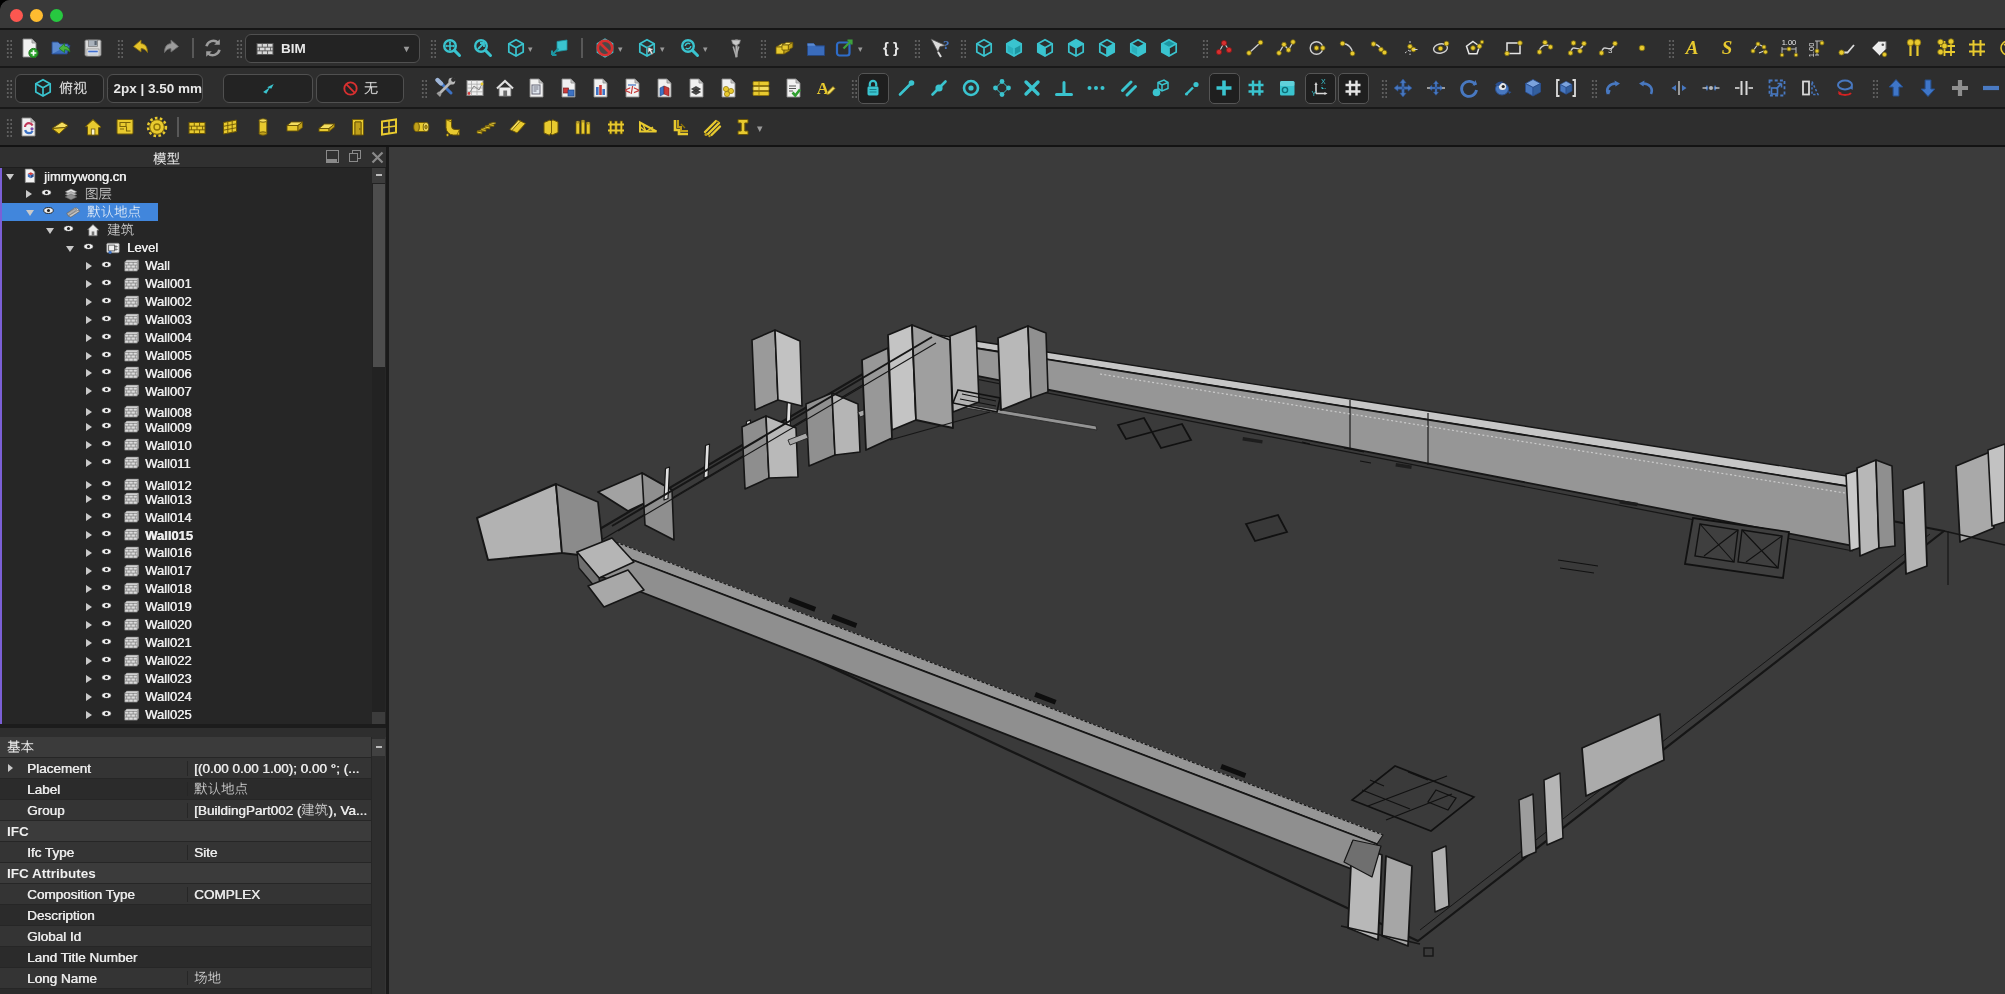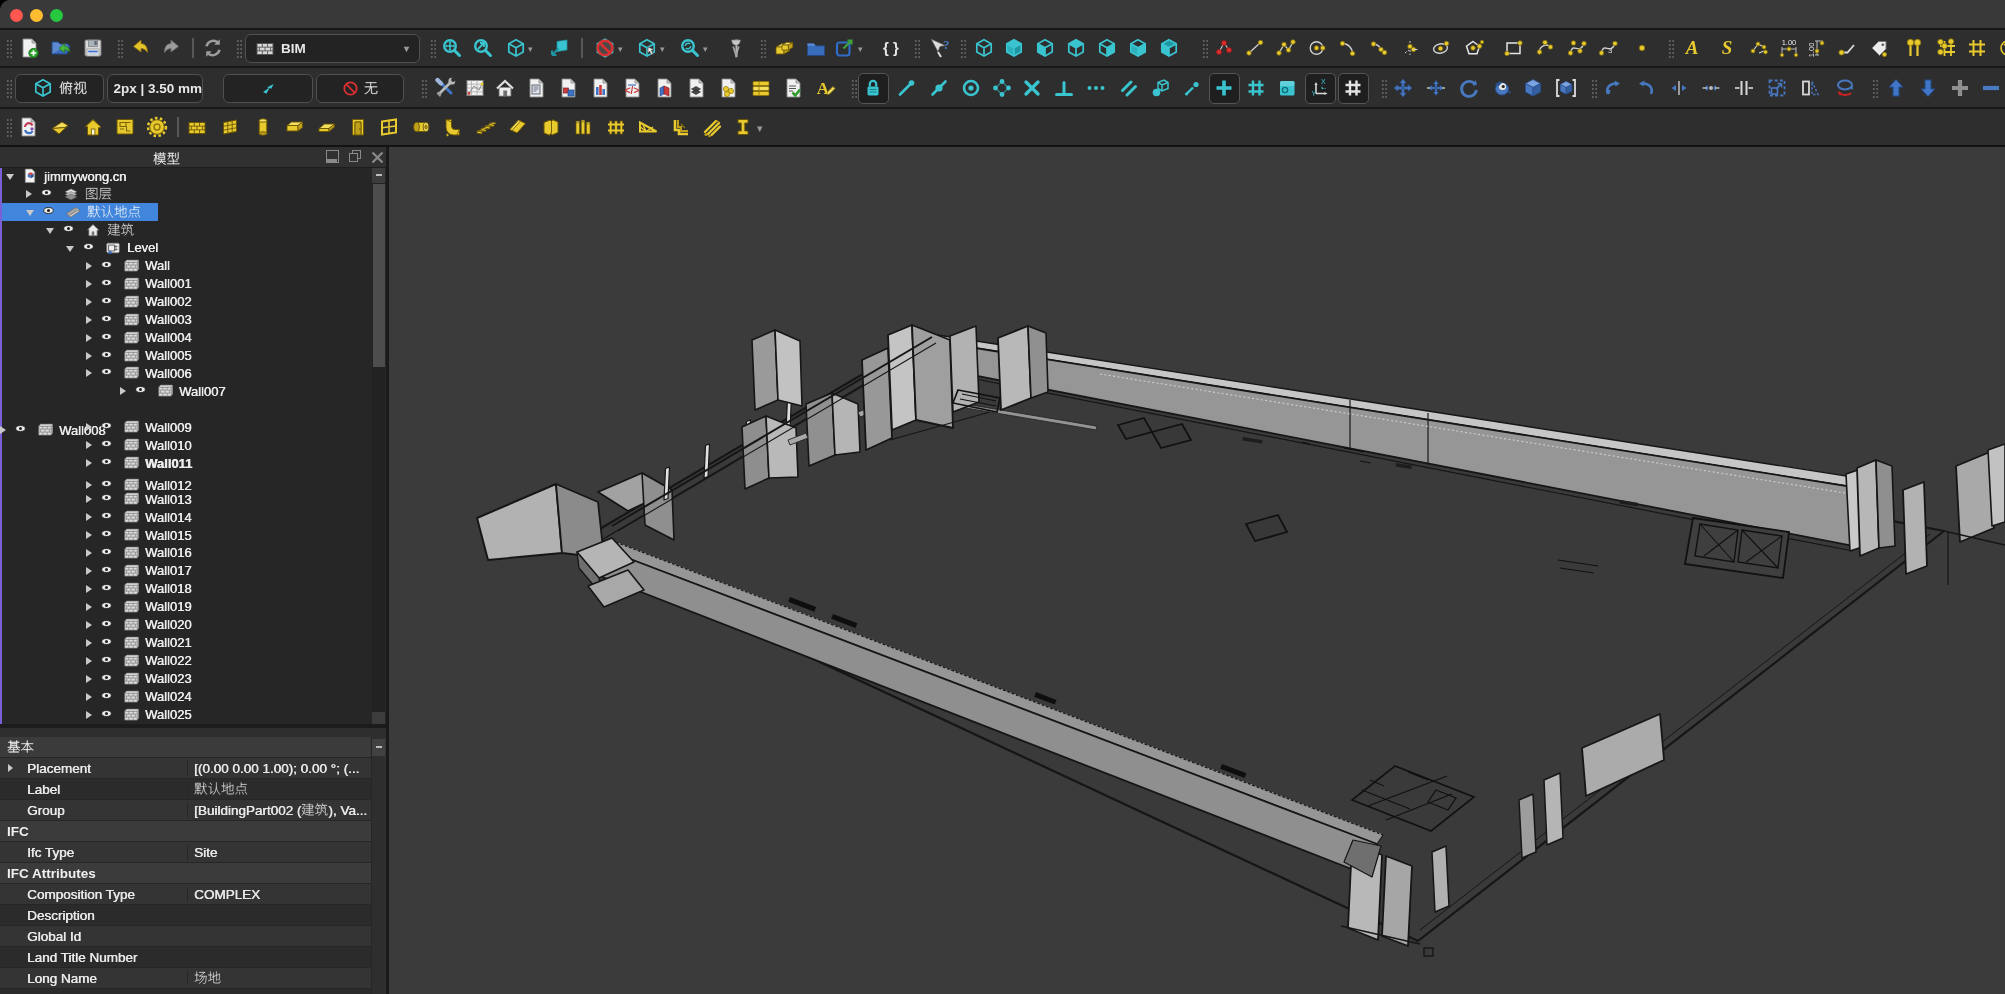--- a/index.html
+++ b/index.html
@@ -985,39 +985,39 @@
       <span class="ticon"><svg width="22" height="22" viewBox="0 0 22 22">
           <path d="M2.5 5.5 5 3h16.5v12L19.5 18H2.5z" fill="#efefef" stroke="#666" stroke-width="0.8"></path>
           <rect x="2.5" y="5.5" width="17" height="12.5" fill="#dcdcdc" stroke="#555" stroke-width="0.8"></rect>
           <path d="M2.5 9.7h17M2.5 13.9h17" stroke="#777" stroke-width="0.9"></path>
           <path d="M8 5.5v4.2M14 5.5v4.2M5 9.7v4.2M11 9.7v4.2M17 9.7v4.2M8 13.9v4.1M14 13.9v4.1" stroke="#777" stroke-width="0.9"></path>
           <path d="M2.5 5.5 5 3h16.5l-2 2.5z" fill="#f4f4f4" stroke="#666" stroke-width="0.7"></path>
         </svg></span>
       <span style="width:6px"></span>
       <span style="font-weight:400">Wall006</span>
     </div>
-<div class="trow" style="top:382.4px;padding-left:120px">
+<div class="trow" style="top:382.4px;padding-left:86px">
       <span class="tri-r"></span>
       <span style="width:8px"></span>
       <span class="ticon eyeI"><svg width="22" height="22" viewBox="0 0 22 22">
           <ellipse cx="11" cy="11" rx="8" ry="5" fill="#f0f0f0" stroke="#222" stroke-width="1.6"></ellipse>
           <circle cx="11" cy="11" r="2.6" fill="#222"></circle>
         </svg></span>
       <span style="width:7px"></span>
       <span class="ticon"><svg width="22" height="22" viewBox="0 0 22 22">
           <path d="M2.5 5.5 5 3h16.5v12L19.5 18H2.5z" fill="#efefef" stroke="#666" stroke-width="0.8"></path>
           <rect x="2.5" y="5.5" width="17" height="12.5" fill="#dcdcdc" stroke="#555" stroke-width="0.8"></rect>
           <path d="M2.5 9.7h17M2.5 13.9h17" stroke="#777" stroke-width="0.9"></path>
           <path d="M8 5.5v4.2M14 5.5v4.2M5 9.7v4.2M11 9.7v4.2M17 9.7v4.2M8 13.9v4.1M14 13.9v4.1" stroke="#777" stroke-width="0.9"></path>
           <path d="M2.5 5.5 5 3h16.5l-2 2.5z" fill="#f4f4f4" stroke="#666" stroke-width="0.7"></path>
         </svg></span>
       <span style="width:6px"></span>
       <span style="font-weight:400">Wall007</span>
     </div>
-<div class="trow" style="top:421px;">
+<div class="trow" style="top:403px;padding-left:86px">
       <span class="tri-r"></span>
       <span style="width:8px"></span>
       <span class="ticon eyeI"><svg width="22" height="22" viewBox="0 0 22 22">
           <ellipse cx="11" cy="11" rx="8" ry="5" fill="#f0f0f0" stroke="#222" stroke-width="1.6"></ellipse>
           <circle cx="11" cy="11" r="2.6" fill="#222"></circle>
         </svg></span>
       <span style="width:7px"></span>
       <span class="ticon"><svg width="22" height="22" viewBox="0 0 22 22">
           <path d="M2.5 5.5 5 3h16.5v12L19.5 18H2.5z" fill="#efefef" stroke="#666" stroke-width="0.8"></path>
           <rect x="2.5" y="5.5" width="17" height="12.5" fill="#dcdcdc" stroke="#555" stroke-width="0.8"></rect>
@@ -1073,21 +1073,21 @@
         </svg></span>
       <span style="width:7px"></span>
       <span class="ticon"><svg width="22" height="22" viewBox="0 0 22 22">
           <path d="M2.5 5.5 5 3h16.5v12L19.5 18H2.5z" fill="#efefef" stroke="#666" stroke-width="0.8"></path>
           <rect x="2.5" y="5.5" width="17" height="12.5" fill="#dcdcdc" stroke="#555" stroke-width="0.8"></rect>
           <path d="M2.5 9.7h17M2.5 13.9h17" stroke="#777" stroke-width="0.9"></path>
           <path d="M8 5.5v4.2M14 5.5v4.2M5 9.7v4.2M11 9.7v4.2M17 9.7v4.2M8 13.9v4.1M14 13.9v4.1" stroke="#777" stroke-width="0.9"></path>
           <path d="M2.5 5.5 5 3h16.5l-2 2.5z" fill="#f4f4f4" stroke="#666" stroke-width="0.7"></path>
         </svg></span>
       <span style="width:6px"></span>
-      <span style="font-weight:700">Wall011</span>
+      <span style="font-weight:400">Wall011</span>
     </div>
 <div class="trow" style="top:476px;padding-left:86px">
       <span class="tri-r"></span>
       <span style="width:8px"></span>
       <span class="ticon eyeI"><svg width="22" height="22" viewBox="0 0 22 22">
           <ellipse cx="11" cy="11" rx="8" ry="5" fill="#f0f0f0" stroke="#222" stroke-width="1.6"></ellipse>
           <circle cx="11" cy="11" r="2.6" fill="#222"></circle>
         </svg></span>
       <span style="width:7px"></span>
       <span class="ticon"><svg width="22" height="22" viewBox="0 0 22 22">
@@ -1145,21 +1145,21 @@
         </svg></span>
       <span style="width:7px"></span>
       <span class="ticon"><svg width="22" height="22" viewBox="0 0 22 22">
           <path d="M2.5 5.5 5 3h16.5v12L19.5 18H2.5z" fill="#efefef" stroke="#666" stroke-width="0.8"></path>
           <rect x="2.5" y="5.5" width="17" height="12.5" fill="#dcdcdc" stroke="#555" stroke-width="0.8"></rect>
           <path d="M2.5 9.7h17M2.5 13.9h17" stroke="#777" stroke-width="0.9"></path>
           <path d="M8 5.5v4.2M14 5.5v4.2M5 9.7v4.2M11 9.7v4.2M17 9.7v4.2M8 13.9v4.1M14 13.9v4.1" stroke="#777" stroke-width="0.9"></path>
           <path d="M2.5 5.5 5 3h16.5l-2 2.5z" fill="#f4f4f4" stroke="#666" stroke-width="0.7"></path>
         </svg></span>
       <span style="width:6px"></span>
-      <span style="font-weight:400">Wall015</span>
+      <span style="font-weight:700">Wall015</span>
     </div>
 <div class="trow" style="top:543.95px;padding-left:86px">
       <span class="tri-r"></span>
       <span style="width:8px"></span>
       <span class="ticon eyeI"><svg width="22" height="22" viewBox="0 0 22 22">
           <ellipse cx="11" cy="11" rx="8" ry="5" fill="#f0f0f0" stroke="#222" stroke-width="1.6"></ellipse>
           <circle cx="11" cy="11" r="2.6" fill="#222"></circle>
         </svg></span>
       <span style="width:7px"></span>
       <span class="ticon"><svg width="22" height="22" viewBox="0 0 22 22">

